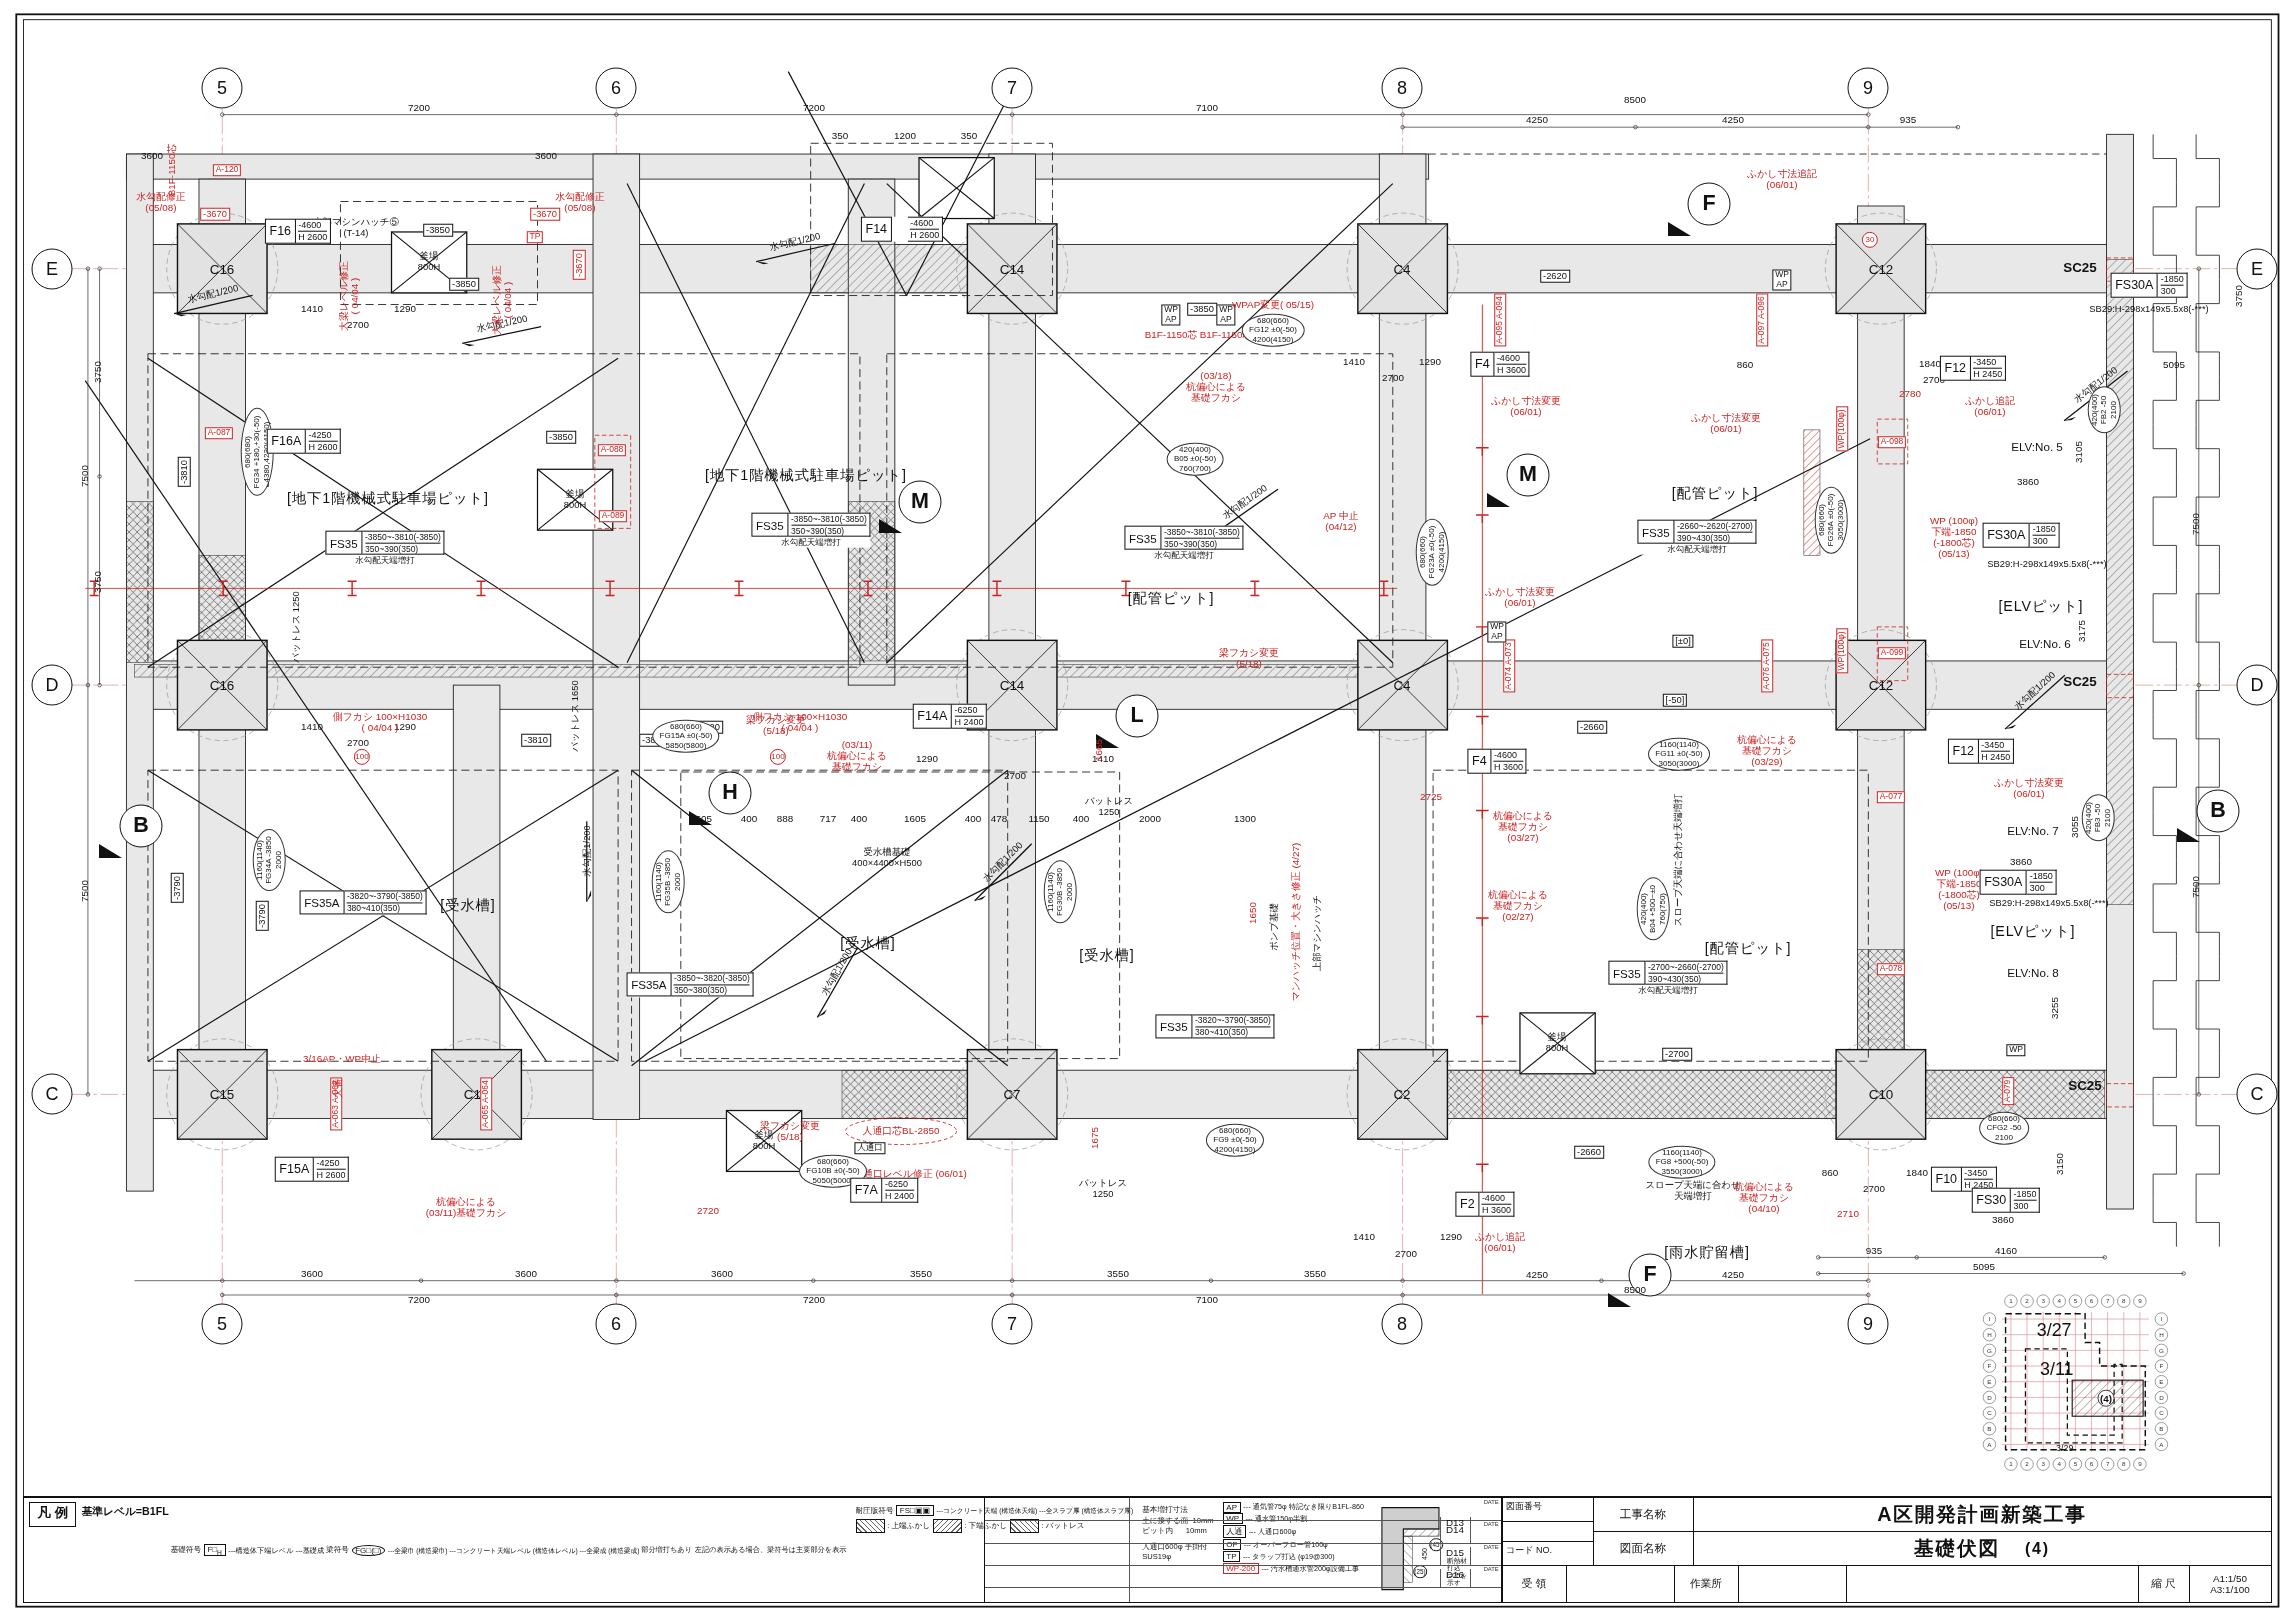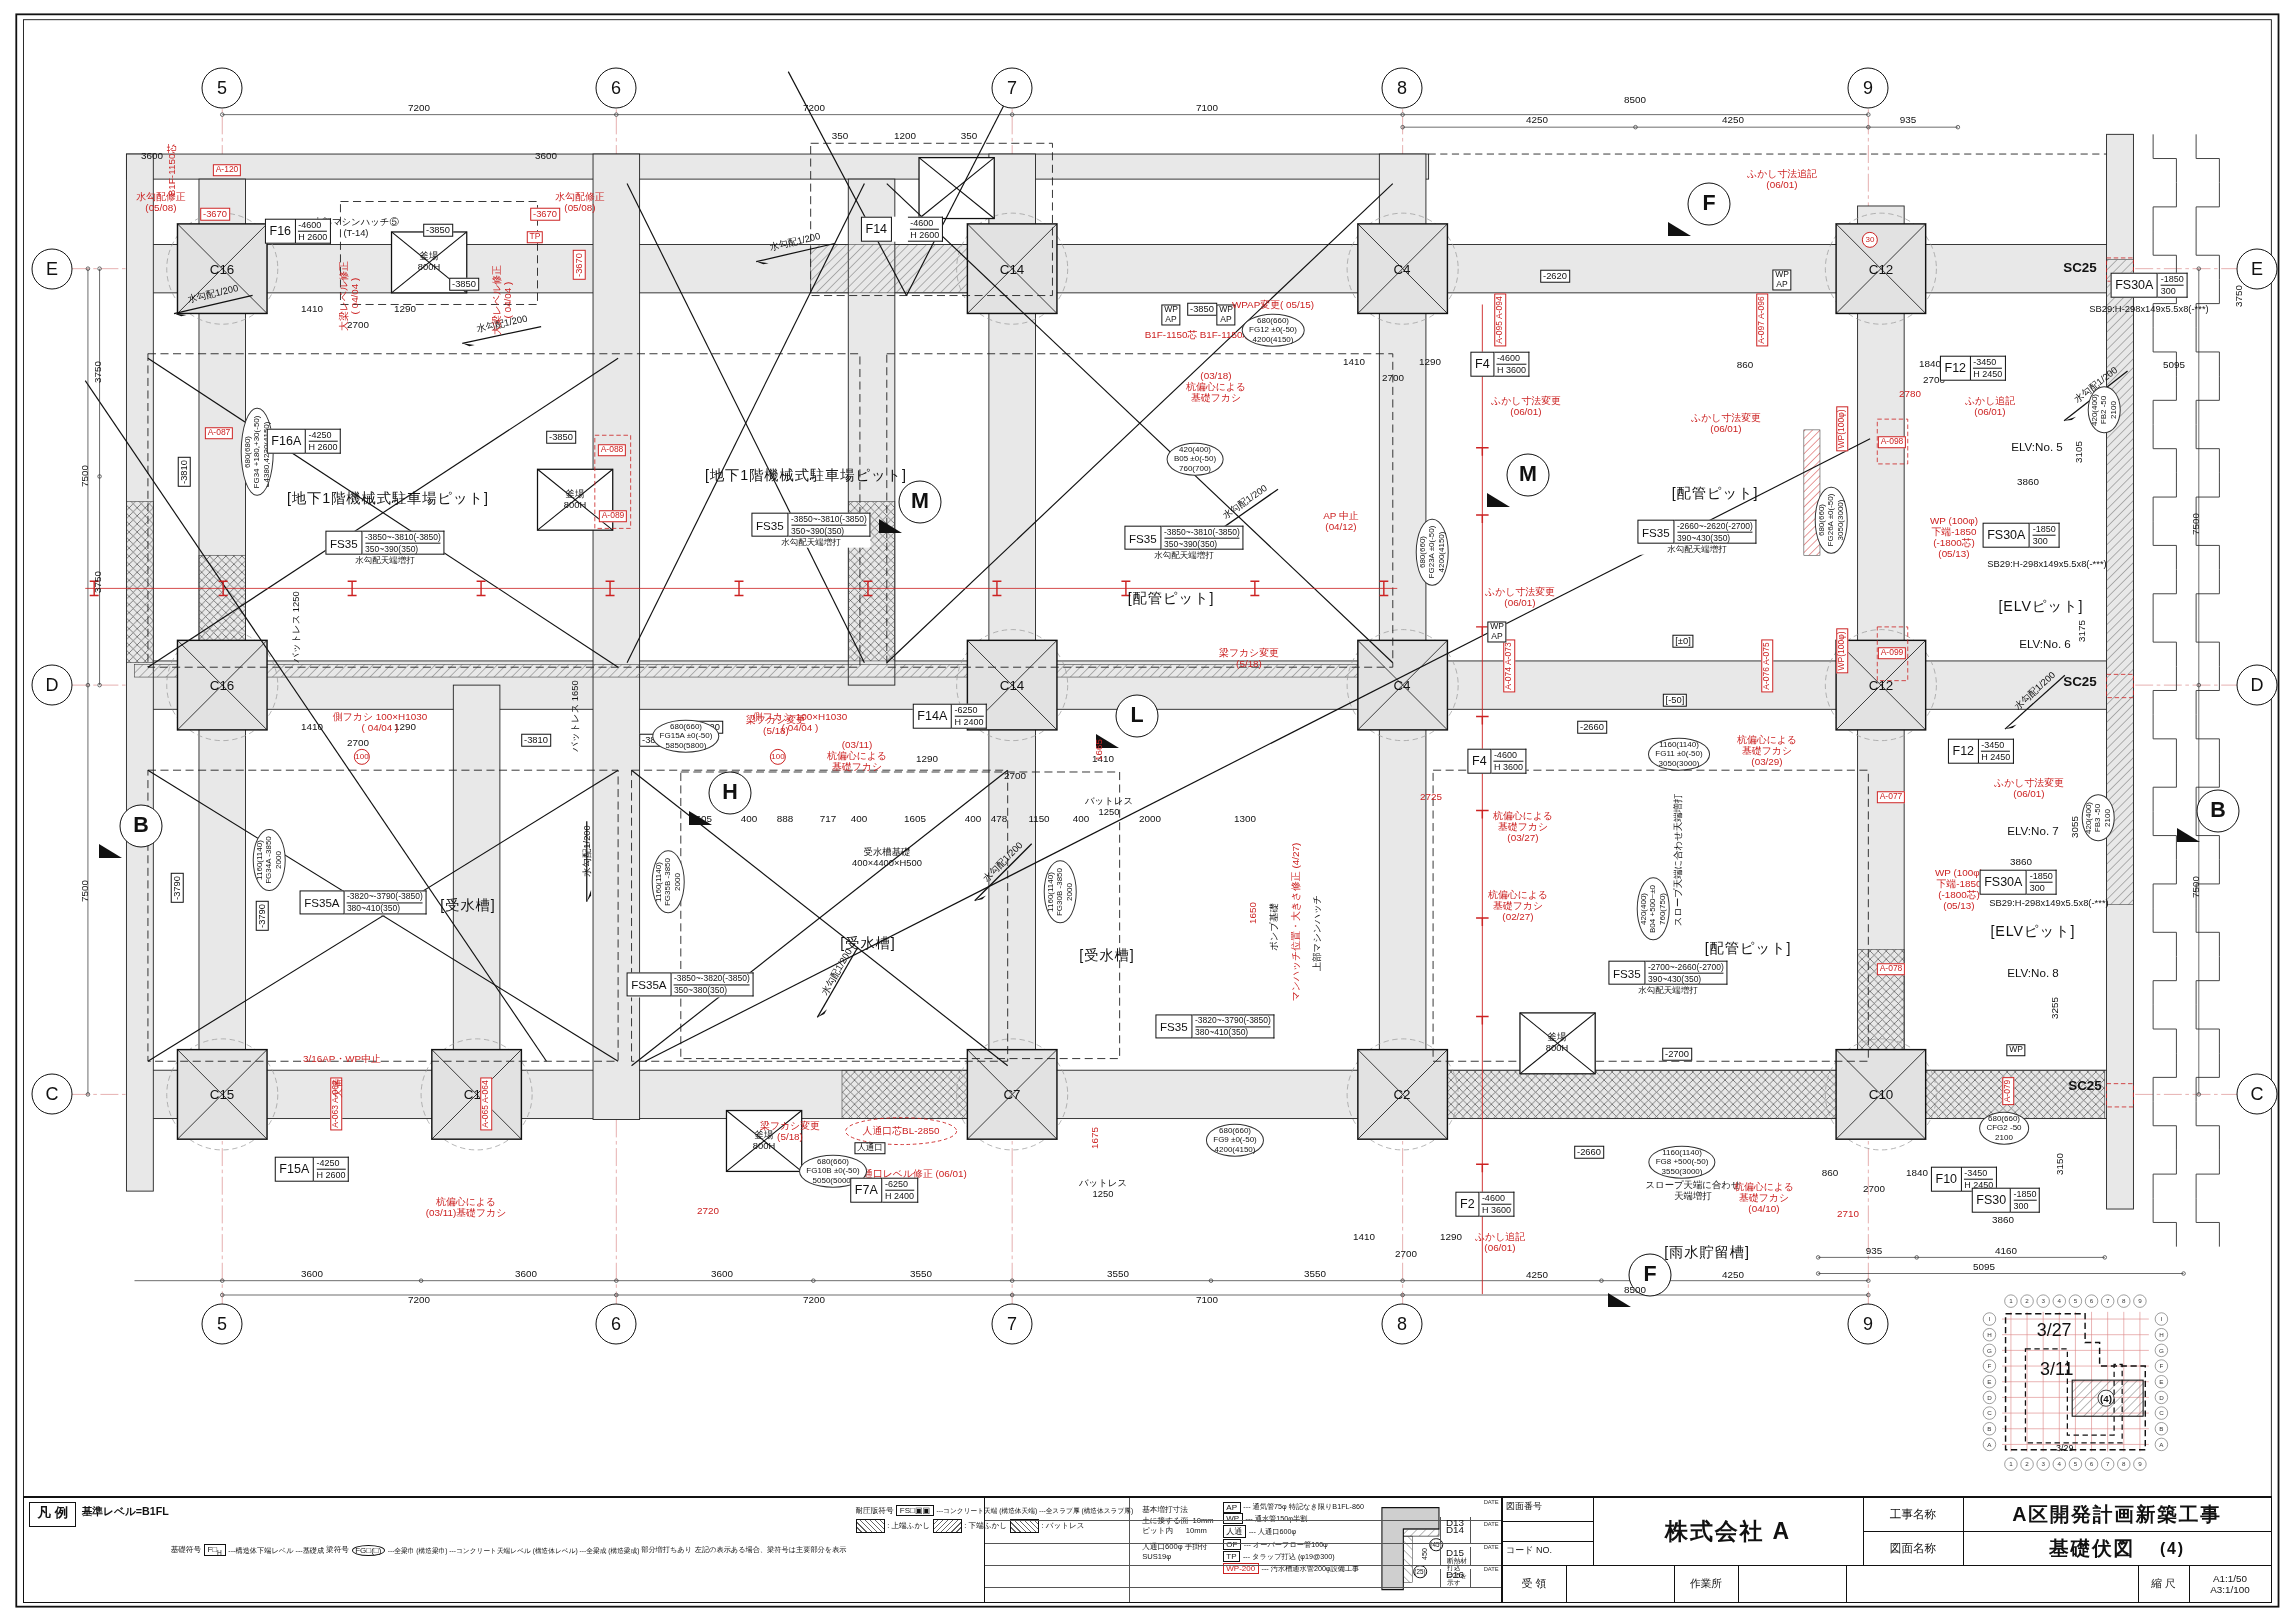--- a/index.html
+++ b/index.html
@@ -960,21 +960,20 @@
         <div style="position: absolute; left: 28%; top: 0px; bottom: 0px; width: 0.9px; background: rgb(85, 85, 85);"></div>
       </div>
 
     <div id="titleblock">
       <div class="tb-top">
         <div class="tb-c1">
           <div style="border-bottom:0.9px solid #111;height:19.7px;">図面番号</div>
           <div style="flex:1;border-bottom:0.9px solid #111;"></div>
           <div style="height:19.7px;">コード NO.</div>
         </div>
-        <div class="tb-company">株式会社 A</div>
         <div class="tb-right">
           <div class="tb-row">
             <div class="tb-lbl">工事名称</div>
             <div class="tb-val">A区開発計画新築工事</div>
           </div>
           <div class="tb-row" style="border-bottom:none;">
             <div class="tb-lbl">図面名称</div>
             <div class="tb-val">
                 <span>基礎伏図</span>
               <span style="font-size:16px;margin-left:25px;">(4)</span>

